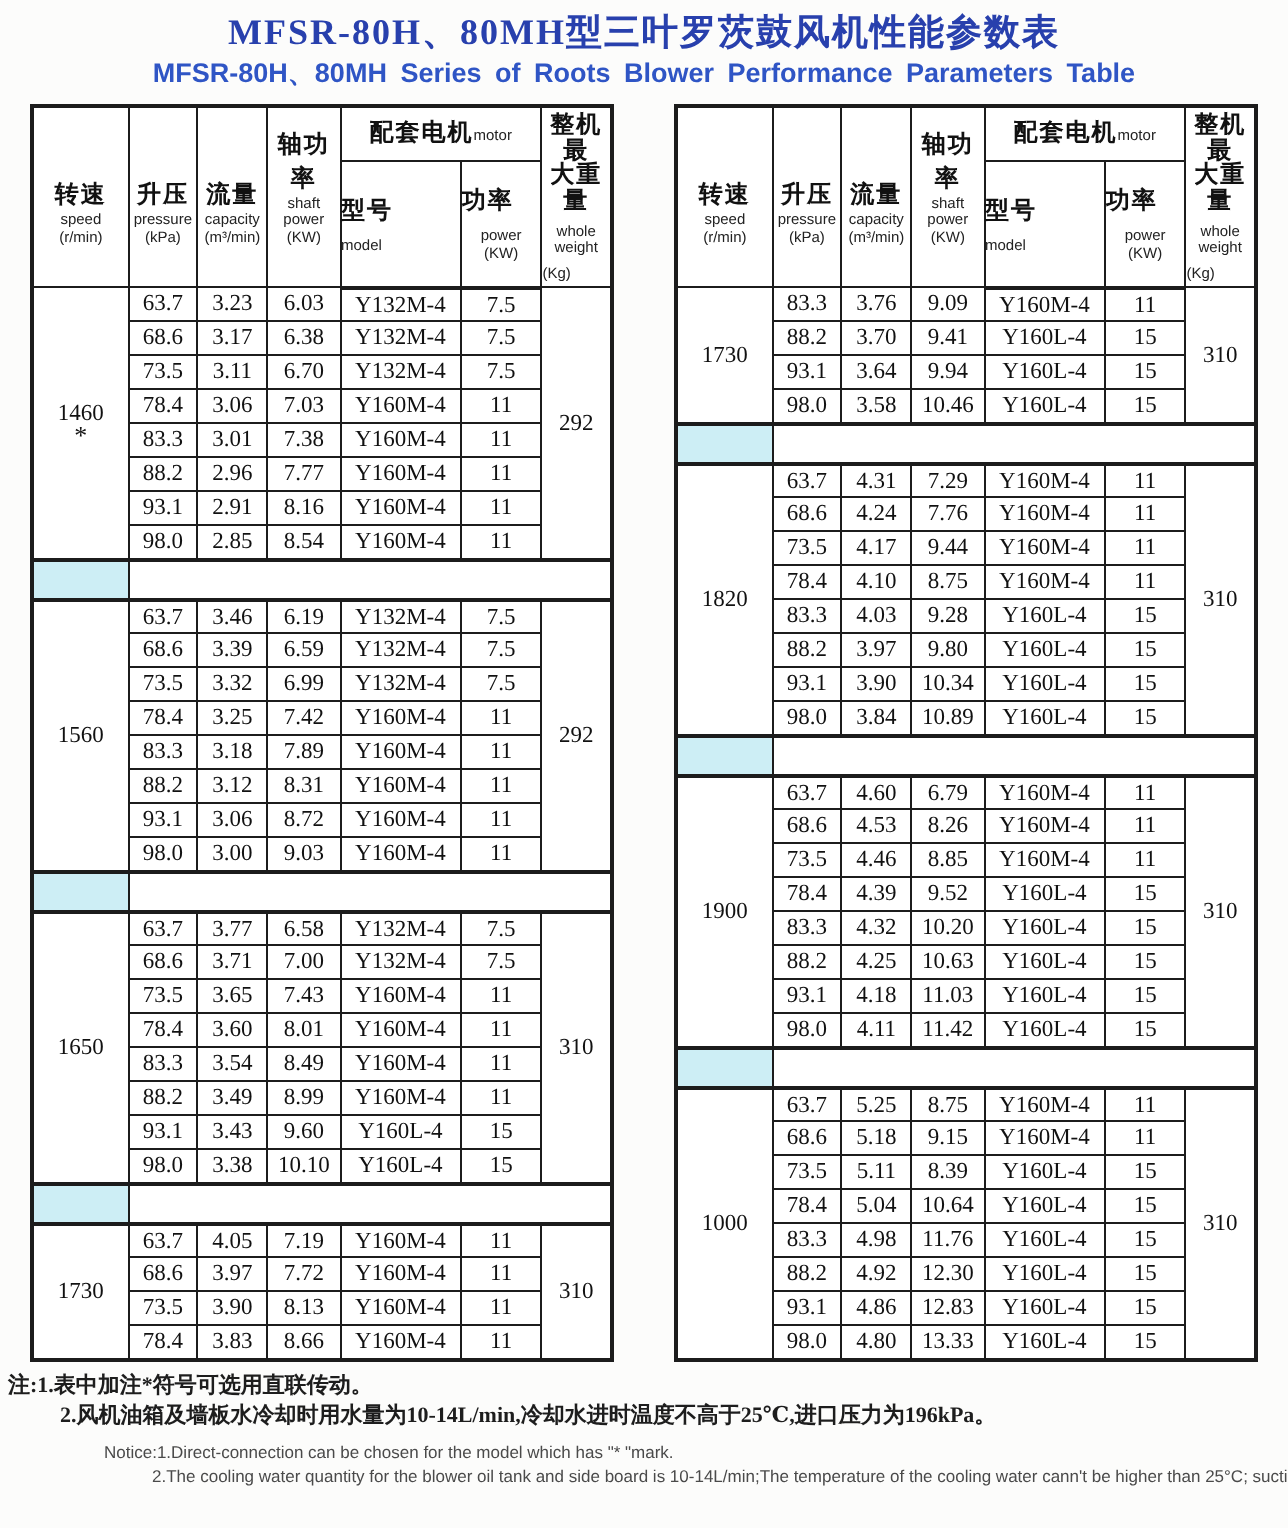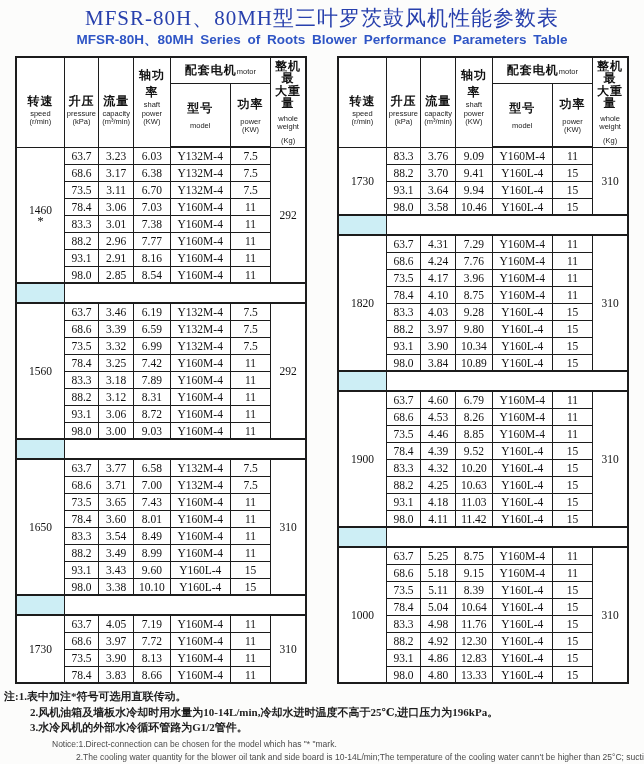--- a/index.html
+++ b/index.html
@@ -3,41 +3,41 @@
 <meta charset="utf-8">
 <style>
   :root{
     --cyan:#cdeef5; --border:#1c1c1c; --blue1:#2840ad; --blue2:#2f55c5;
   }
   *{box-sizing:border-box;margin:0;padding:0}
   html,body{width:644px;height:764px;overflow:hidden;background:#fcfcfb;
     font-family:"Liberation Serif","DejaVu Serif",serif;color:#111}
   .page{width:644px;height:764px;padding-top:6px}
   .title-block{text-align:center;line-height:1.15;margin-bottom:8px}
-  .title-zh{color:var(--blue1);font-size:21px;font-weight:400;letter-spacing:1px;
+  .title-zh{color:var(--blue1);font-size:18px;font-weight:700;letter-spacing:1px;
     font-family:"Liberation Serif","DejaVu Serif",serif}
   .title-en{color:var(--blue2);font-size:13.5px;font-weight:700;margin-top:2px;
     font-family:"Liberation Sans","DejaVu Sans",sans-serif;word-spacing:3px}
   .tables{display:flex;justify-content:space-between;padding:0 15px;margin-top:4px}
   table.spec{border-collapse:collapse;table-layout:fixed;width:292px;
     border:2px solid var(--border)}
   table.spec th,table.spec td{border:1px solid var(--border);text-align:center;
     vertical-align:middle;padding:0;font-size:11.5px;background:#fff}
   
   thead th{font-family:"Liberation Sans","DejaVu Sans",sans-serif}
   thead tr.mrow1 th{height:18px}
   thead tr.mrow2 th{height:38px;border-bottom:2px solid var(--border)}
   th .h-zh{font-size:12px;font-weight:700;letter-spacing:1px;
     font-family:"Liberation Serif","DejaVu Serif",serif}
   th .h-en{font-size:7.5px;font-weight:400;color:#222;line-height:1.1}
   th .h-unit{font-size:7.5px;font-weight:400;color:#222;line-height:1.1}
   th .vstack{display:flex;flex-direction:column;justify-content:flex-end;
     align-items:center;height:54px;padding:3px 0}
   th .vstack2{display:flex;flex-direction:column;justify-content:center;gap:5px;
-    align-items:center;padding:2px 0}
+    align-items:flex-start;padding:2px 0}
   th.c,td.c{background:var(--cyan)}
   
   tbody td{height:17px}
   td.speed-cell{background:var(--cyan);font-size:13px}
   td.speed-cell .sp-mark{font-size:13px;line-height:.7}
   td.weight-cell{font-size:13px;background:#fff}
   tr.sep td{height:20px;border-top:2px solid var(--border);
     border-bottom:2px solid var(--border)}
   tr.sep td.sep-speed{background:var(--cyan)}
   tr.sep td.sep-rest{background:#fff}
@@ -474,21 +474,21 @@
             <tr>
               <td>68.6</td>
               <td>4.24</td>
               <td>7.76</td>
               <td>Y160M-4</td>
               <td>11</td>
             </tr>
             <tr>
               <td class="c">73.5</td>
               <td class="c">4.17</td>
-              <td class="c">3.96</td>
+              <td class="c">9.44</td>
               <td class="c">Y160M-4</td>
               <td class="c">11</td>
             </tr>
             <tr>
               <td>78.4</td>
               <td>4.10</td>
               <td>8.75</td>
               <td>Y160M-4</td>
               <td>11</td>
             </tr>
@@ -649,18 +649,17 @@
               <td>15</td>
             </tr>
           </tbody>
         </table>
       </div>
   </main>
 
   <footer class="notes">
     <div class="note zh">注:1.表中加注*符号可选用直联传动。</div>
     <div class="note zh cont">2.风机油箱及墙板水冷却时用水量为10-14L/min,冷却水进时温度不高于25℃,进口压力为196kPa。</div>
-    <div class="note zh cont">3.水冷风机的外部水冷循环管路为G1/2管件。</div>
     <div class="note en first">Notice:1.Direct-connection can be chosen for the model which has "* "mark.</div>
     <div class="note en cont">2.The cooling water quantity for the blower oil tank and side board is 10-14L/min;The temperature of the cooling water cann't be higher than 25°C; suction pressure is 196kPa.</div>
 
   </footer>
 </div>
 
 </body></html>

